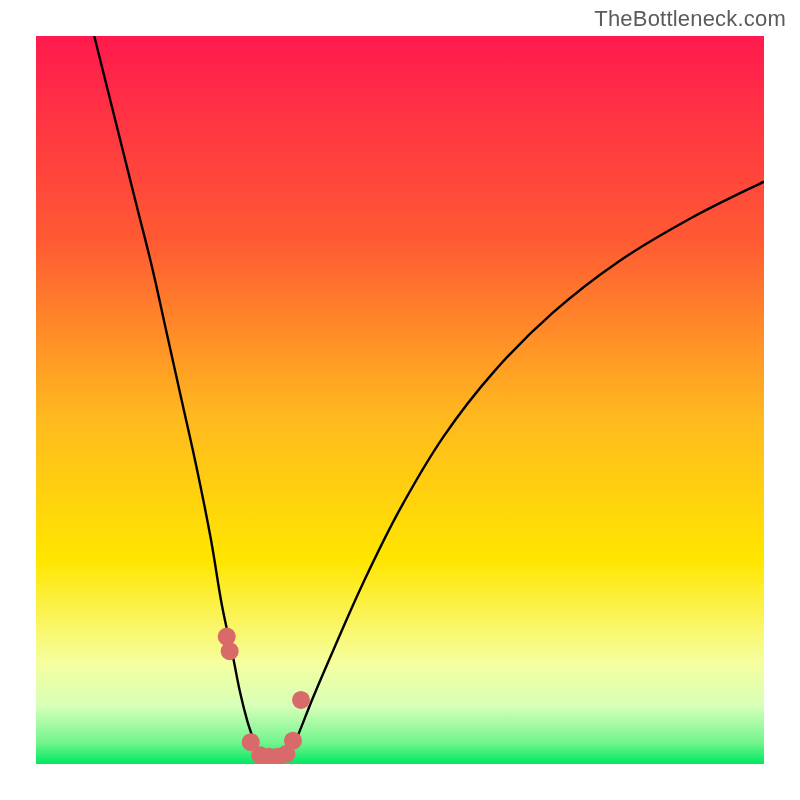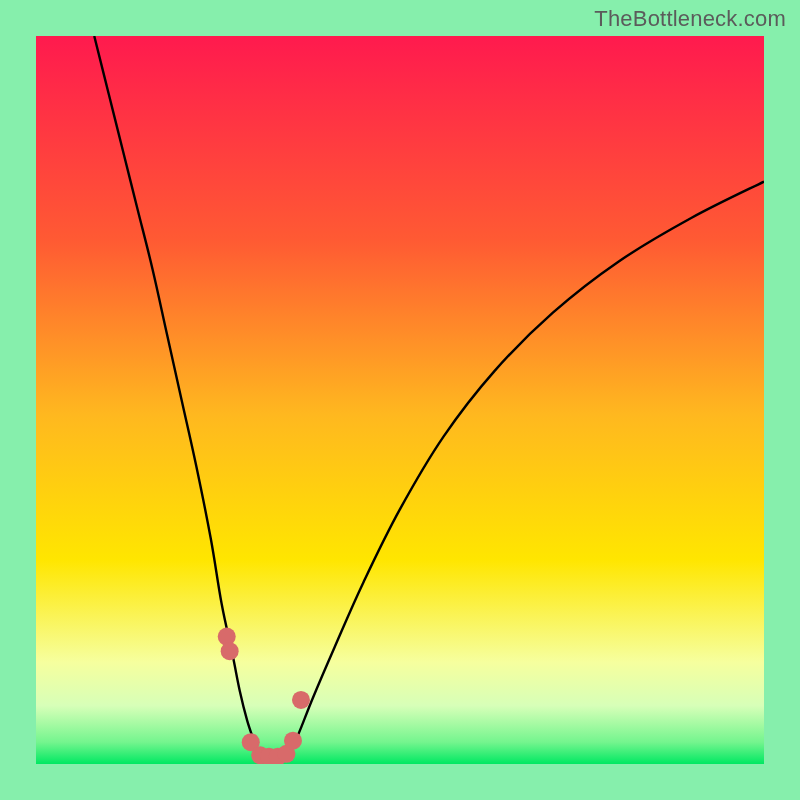--- a/index.html
+++ b/index.html
@@ -7,21 +7,21 @@
     padding: 0;
     width: 800px;
     height: 800px;
     background: #000;
     overflow: hidden;
     font-family: Arial, Helvetica, sans-serif;
   }
   .frame {
     position: absolute;
     inset: 0;
-    background: #86efac;
+    background: #ffffff;
   }
   .plot-area {
     position: absolute;
     left: 36px;
     top: 36px;
     width: 728px;
     height: 728px;
     overflow: hidden;
   }
   .plot-bg {

